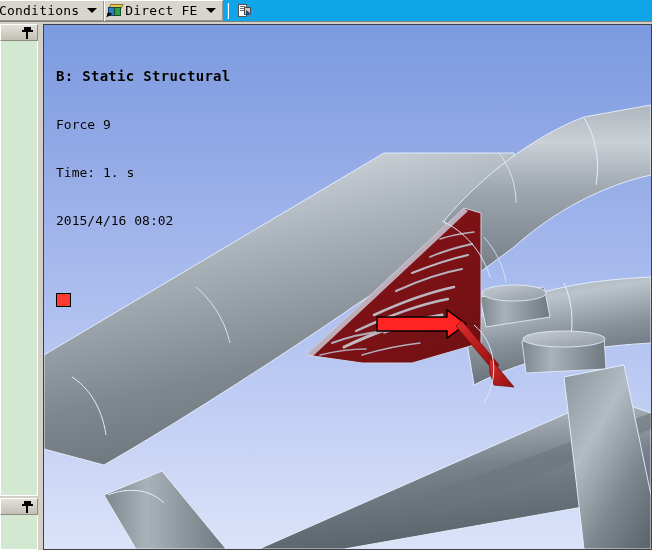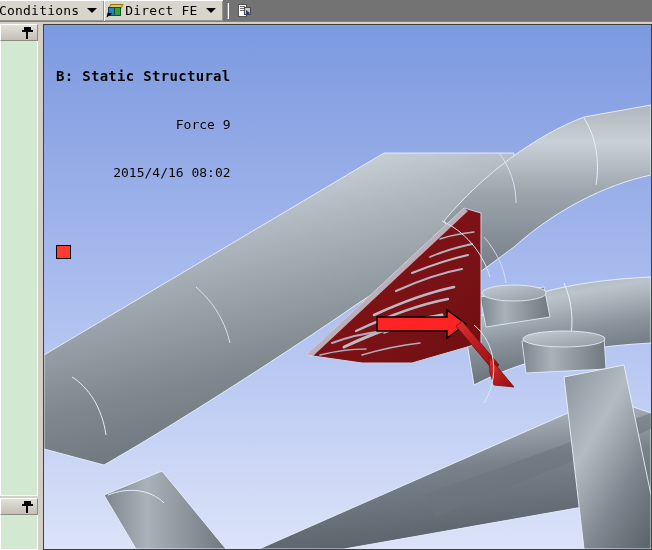--- a/index.html
+++ b/index.html
@@ -2,21 +2,21 @@
 <html><head>
 <meta charset="utf-8">
 <style>
   html,body{margin:0;padding:0;background:#d4d0c8;}
   body{width:652px;height:550px;overflow:hidden;
        font-family:"DejaVu Sans Mono",monospace;}
   #app{position:relative;width:652px;height:550px;}
 
   
   .toolbar{position:absolute;left:0;top:0;width:652px;height:22px;
-           background:#737373;border-bottom:1px solid #808080;
+           background:#0ea5e9;border-bottom:1px solid #808080;
            display:flex;align-items:center;box-sizing:border-box;}
   .tb-item{display:flex;align-items:center;height:21px;padding:0 3px;
            font:13px/1 "DejaVu Sans Mono",monospace;color:#000;white-space:nowrap;}
   .tb-item.sunken{background:#d8d5cd;box-shadow:inset 1px 1px 0 #fff,inset -1px -1px 0 #9a968e;}
   .tb-label{margin:0 4px 0 2px;letter-spacing:.2px;}
   .caret{width:0;height:0;border-left:5px solid transparent;border-right:5px solid transparent;
          border-top:5px solid #000;margin:0 4px;}
   .tb-sep{width:1px;height:16px;background:#9a968e;border-right:1px solid #fff;margin:0 4px;}
   .ico{width:16px;height:16px;position:relative;flex:0 0 16px;}
 
@@ -47,21 +47,21 @@
   
   .viewport{position:absolute;overflow:hidden;
             border:1px solid #404040;box-sizing:border-box;
             background:linear-gradient(#7b9ae0 0%,#8da5e4 18%,#a8bbee 48%,#c2cff4 74%,#dbe3f8 100%);}
   .vp-inner{position:absolute;inset:0;}
   .vp-svg{position:absolute;left:0;top:0;}
 
   
   .anno{position:absolute;left:12px;top:10px;color:#000;
         font:13px/16px "DejaVu Sans Mono",monospace;white-space:pre;
-        text-shadow:0 0 1px rgba(255,255,255,.25);text-align:right;}
+        text-shadow:0 0 1px rgba(255,255,255,.25);}
   .anno .t-title{font-weight:bold;font-size:14px;line-height:18px;letter-spacing:.3px;}
   .anno .t-line{line-height:16px;}
   .legend{display:flex;align-items:flex-start;margin-top:15px;}
   .sw{width:15px;height:14px;background:#ff3b30;border:1px solid #000;box-sizing:border-box;
       flex:0 0 15px;margin-top:1px;}
   .legend-txt{margin-left:3px;}
 </style>
 </head>
 <body>
 
@@ -231,20 +231,21 @@
         </g>
 
         <path d="M430,300 C452,318 456,352 440,378" fill="none" stroke="#dbe6f7" stroke-width="1"></path>
         <path d="M398,196 C420,206 438,226 446,252" fill="none" stroke="#dce6f6" stroke-width="1"></path>
         <path d="M440,212 C452,226 460,242 462,258" fill="none" stroke="#d6e1f3" stroke-width="0.9"></path>
       </svg>
 
       <div class="anno">
         <div class="t-title">B: Static Structural</div>
         <div class="t-line">Force 9</div>
+        <div class="t-line">Time: 1. s</div>
         <div class="t-line">2015/4/16 08:02</div>
 
         <div class="legend">
           <span class="sw"></span>
           <span class="legend-txt">
             <br>
           </span>
         </div>
       </div>
 

